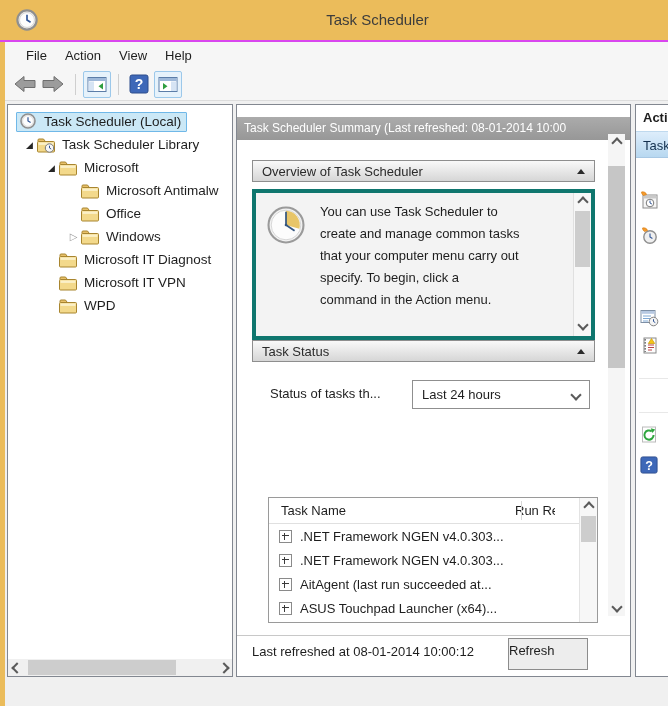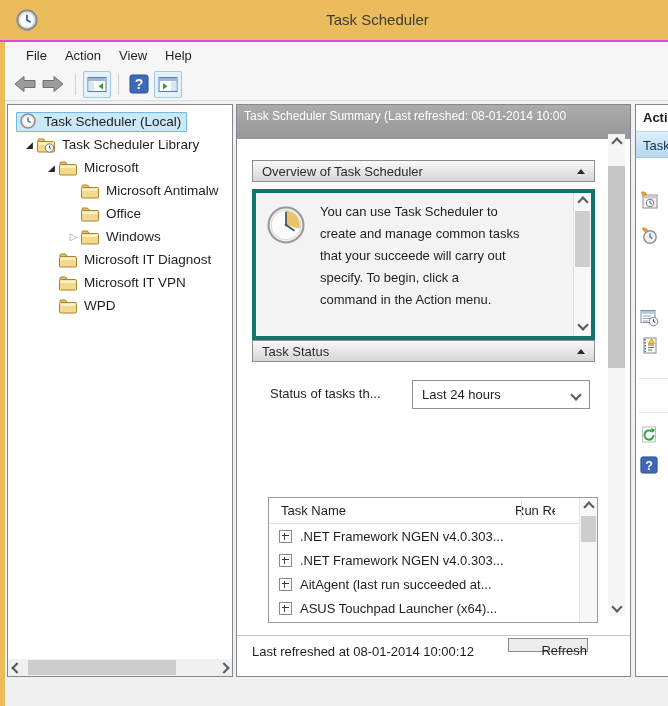--- a/index.html
+++ b/index.html
@@ -36,21 +36,21 @@
   .exp.closed{color:#9A9A9A;font-size:10px}
   .ticon{width:18px;height:16px;flex:none;margin-right:5px}
   .tlabel{padding:1px 2px}
   .selwrap{display:flex;align-items:center;background:#CBE8F6;border:1px solid #70B8E8;border-radius:1px;padding:0 3px 1px 2px}
   .selwrap .ticon{margin-right:5px}
   .hscroll{position:absolute;left:0;bottom:0;width:224px;height:17px;background:#F0F0F0;display:flex;align-items:center}
   .hs-btn{width:17px;height:17px;display:flex;align-items:center;justify-content:center}
   .hs-thumb{position:absolute;left:20px;top:1px;width:148px;height:15px;background:#CDCDCD}
   
   .center-panel{position:absolute;left:236px;top:104px;width:395px;height:573px;background:#fff;border:1px solid #828790;box-sizing:border-box;overflow:hidden}
-  .center-header{position:absolute;left:0;top:0;right:0;height:34px;background:linear-gradient(#ABABAB,#979797);color:#fff;font-size:12px;line-height:23px;padding-left:7px;white-space:nowrap;overflow:hidden}
+  .center-header{position:absolute;left:0;top:12px;right:0;height:23px;background:linear-gradient(#ABABAB,#979797);color:#fff;font-size:12px;line-height:23px;padding-left:7px;white-space:nowrap;overflow:hidden}
   .ace-hdr{position:absolute;left:15px;width:343px;height:22px;background:linear-gradient(#F9F9F9,#D6D6D6);border:1px solid #8E8E8E;display:flex;align-items:center;padding:0 9px;box-sizing:border-box;color:#2B2B2B}
   .collapse-btn{margin-left:auto;width:0;height:0;border-left:4px solid transparent;border-right:4px solid transparent;border-bottom:5px solid #2B2B2B}
   .ov-hdr{top:55px}
   .ov-box{position:absolute;left:15px;top:84px;width:343px;height:151px;background:#F3F3F3;border:4px solid #0f766e;box-sizing:border-box}
   .ov-clock{position:absolute;left:11px;top:13px;width:38px;height:38px}
   .ov-text{position:absolute;left:64px;top:8px;width:250px;line-height:22px;color:#1E1E1E}
   .ov-scroll{position:absolute;right:0;top:0;bottom:0;width:17px;background:#F7F7F7;border-left:1px solid #E0E0E0}
   .ov-scroll .top{position:absolute;top:5px;left:5px}
   .ov-scroll .bot{position:absolute;bottom:7px;left:5px}
   .ov-thumb{position:absolute;left:1px;top:18px;width:15px;height:56px;background:#CDCDCD}
@@ -70,21 +70,21 @@
   .plusbox::after{content:"";position:absolute;top:2px;bottom:2px;left:4px;width:1px;background:#3A3A3A}
   .tt-scroll{position:absolute;right:0;top:0;bottom:0;width:17px;background:#F7F7F7;border-left:1px solid #E3E3E3}
   .tt-scroll .top{position:absolute;top:5px;left:5px}
   .tt-thumb{position:absolute;left:1px;top:18px;width:15px;height:26px;background:#CDCDCD}
   .c-vscroll{position:absolute;left:371px;top:29px;width:17px;height:482px;background:#F5F5F5}
   .c-vscroll .top{position:absolute;top:5px;left:5px}
   .c-vscroll .bot{position:absolute;bottom:5px;left:5px}
   .c-thumb{position:absolute;left:0;top:32px;width:17px;height:202px;background:#C6C6C6}
   .c-footer-sep{position:absolute;left:0;right:0;top:530px;height:1px;background:#C8C8C8}
   .last-refreshed{position:absolute;left:15px;top:539px;white-space:nowrap}
-  .refresh-btn{position:absolute;left:271px;top:533px;width:80px;height:14px;background:#EDEDED;border:1px solid #8C8C8C;box-sizing:border-box;text-align:right;line-height:23px}
+  .refresh-btn{position:absolute;left:271px;top:533px;width:80px;height:32px;background:#EDEDED;border:1px solid #8C8C8C;box-sizing:border-box;text-align:left;line-height:23px}
   
   .actions-panel{position:absolute;left:635px;top:104px;width:40px;height:573px;background:#fff;border:1px solid #828790;box-sizing:border-box;overflow:hidden}
   .actions-header{position:absolute;left:0;top:0;width:180px;height:26px;line-height:26px;padding-left:7px;font-weight:bold;color:#1E1E1E;white-space:nowrap}
   .actions-sel{position:absolute;left:0;top:26px;width:180px;height:27px;line-height:27px;padding-left:7px;background:linear-gradient(#DDEDFB,#B8D8F0);border-top:1px solid #BFD9EE;border-bottom:1px solid #A8C8E4;color:#14304E;white-space:nowrap;box-sizing:border-box}
   .act-ic{position:absolute;left:4px;width:19px;height:19px}
   .act-sep{position:absolute;left:3px;right:0;height:1px;background:#E8E8E8}
 </style>
 </head>
 <body>
 
@@ -294,21 +294,21 @@
     <span class="collapse-btn"></span>
   </div>
 
   <div class="ov-box">
     <svg class="ov-clock">
         <use href="#sym-bigclock"></use>
       </svg>
     <div class="ov-text">
       <div>You can use Task Scheduler to</div>
       <div>create and manage common tasks</div>
-      <div>that your succeede will carry out</div>
+      <div>that your computer menu carry out</div>
       <div>specify. To begin, click a</div>
       <div>command in the Action menu.</div>
     </div>
     <div class="ov-scroll">
       <span class="chev up top"></span>
       <span class="ov-thumb"></span>
       <span class="chev down bot"></span>
     </div>
   </div>
 

